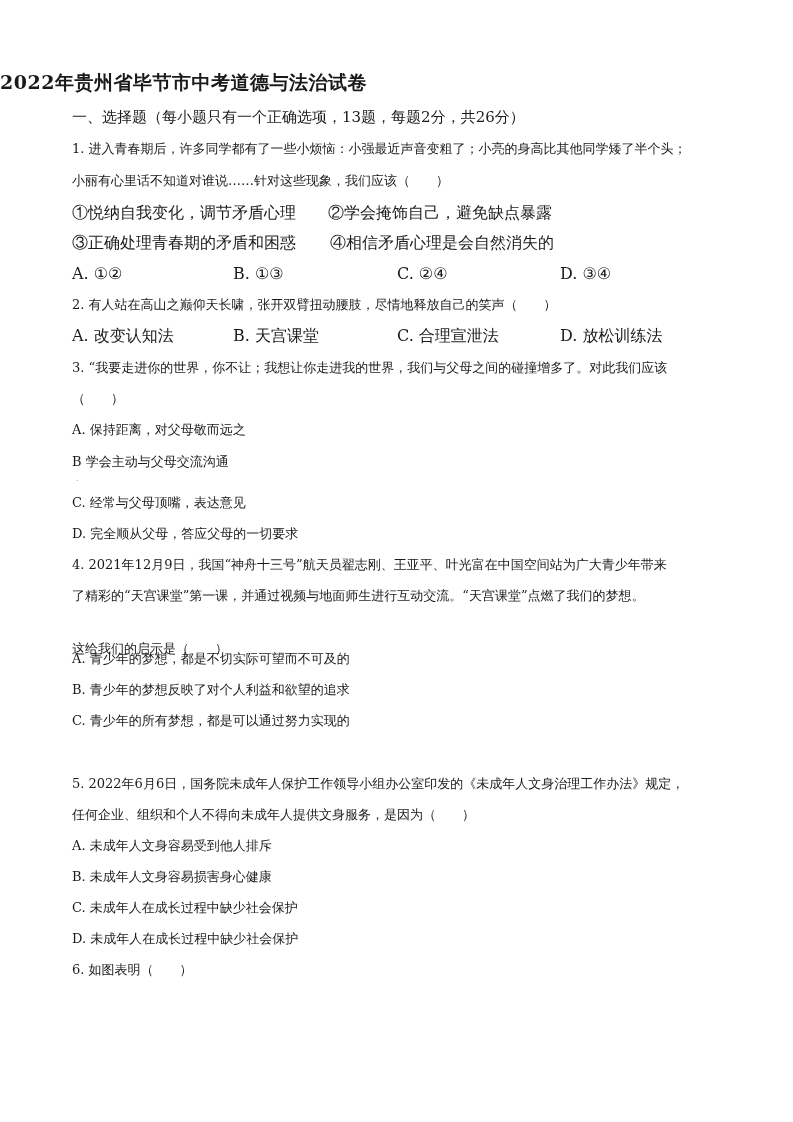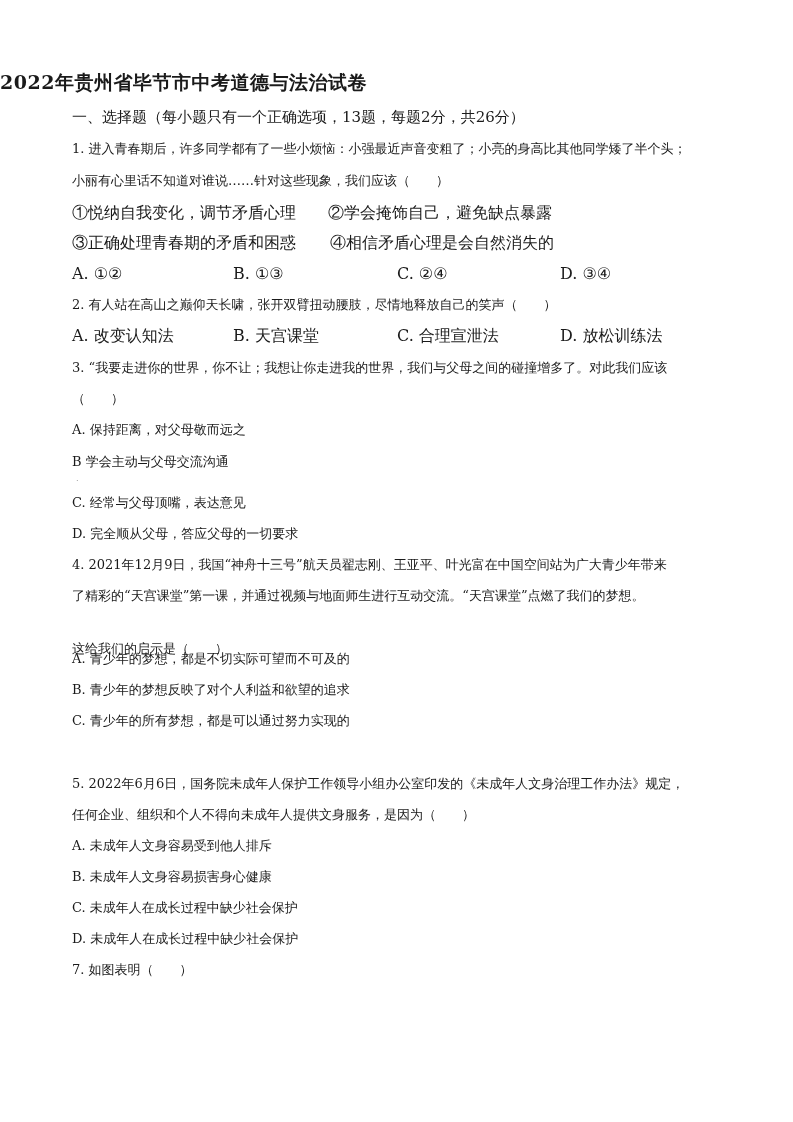--- a/index.html
+++ b/index.html
@@ -64,15 +64,15 @@
   <div class="line" style="top:712px">C.  青少年的所有梦想，都是可以通过努力实现的</div>
   <div class="line" style="top:681px">B.  青少年的梦想反映了对个人利益和欲望的追求</div>
 
   <div class="line" style="top:775px">5. 2022年6月6日，国务院未成年人保护工作领导小组办公室印发的《未成年人文身治理工作办法》规定，</div>
   <div class="line" style="top:806px">任何企业、组织和个人不得向未成年人提供文身服务，是因为（　　）</div>
   <div class="line" style="top:837px">A.  未成年人文身容易受到他人排斥</div>
   <div class="line" style="top:868px">B.  未成年人文身容易损害身心健康</div>
   <div class="line" style="top:899px">C.  未成年人在成长过程中缺少社会保护</div>
   <div class="line" style="top:930px">D.  未成年人在成长过程中缺少社会保护</div>
 
-  <div class="line" style="top:961px">7. 如图表明（　　）</div>
+  <div class="line" style="top:961px">6. 如图表明（　　）</div>
 
 </div>
 
 </body></html>

